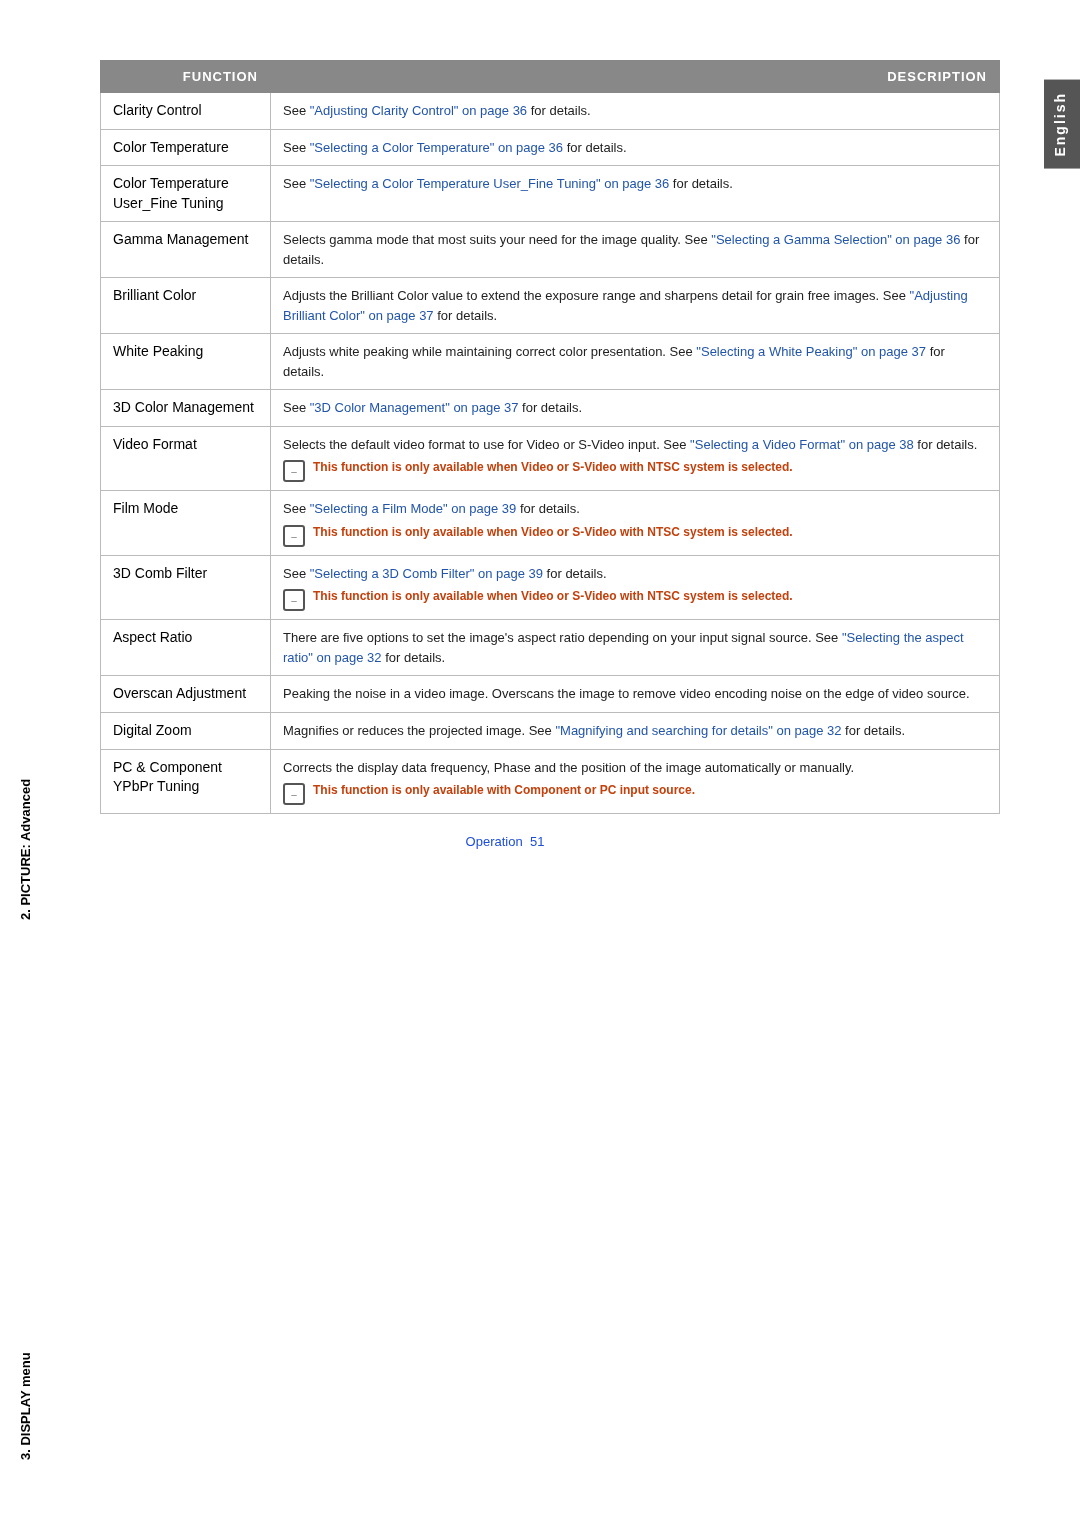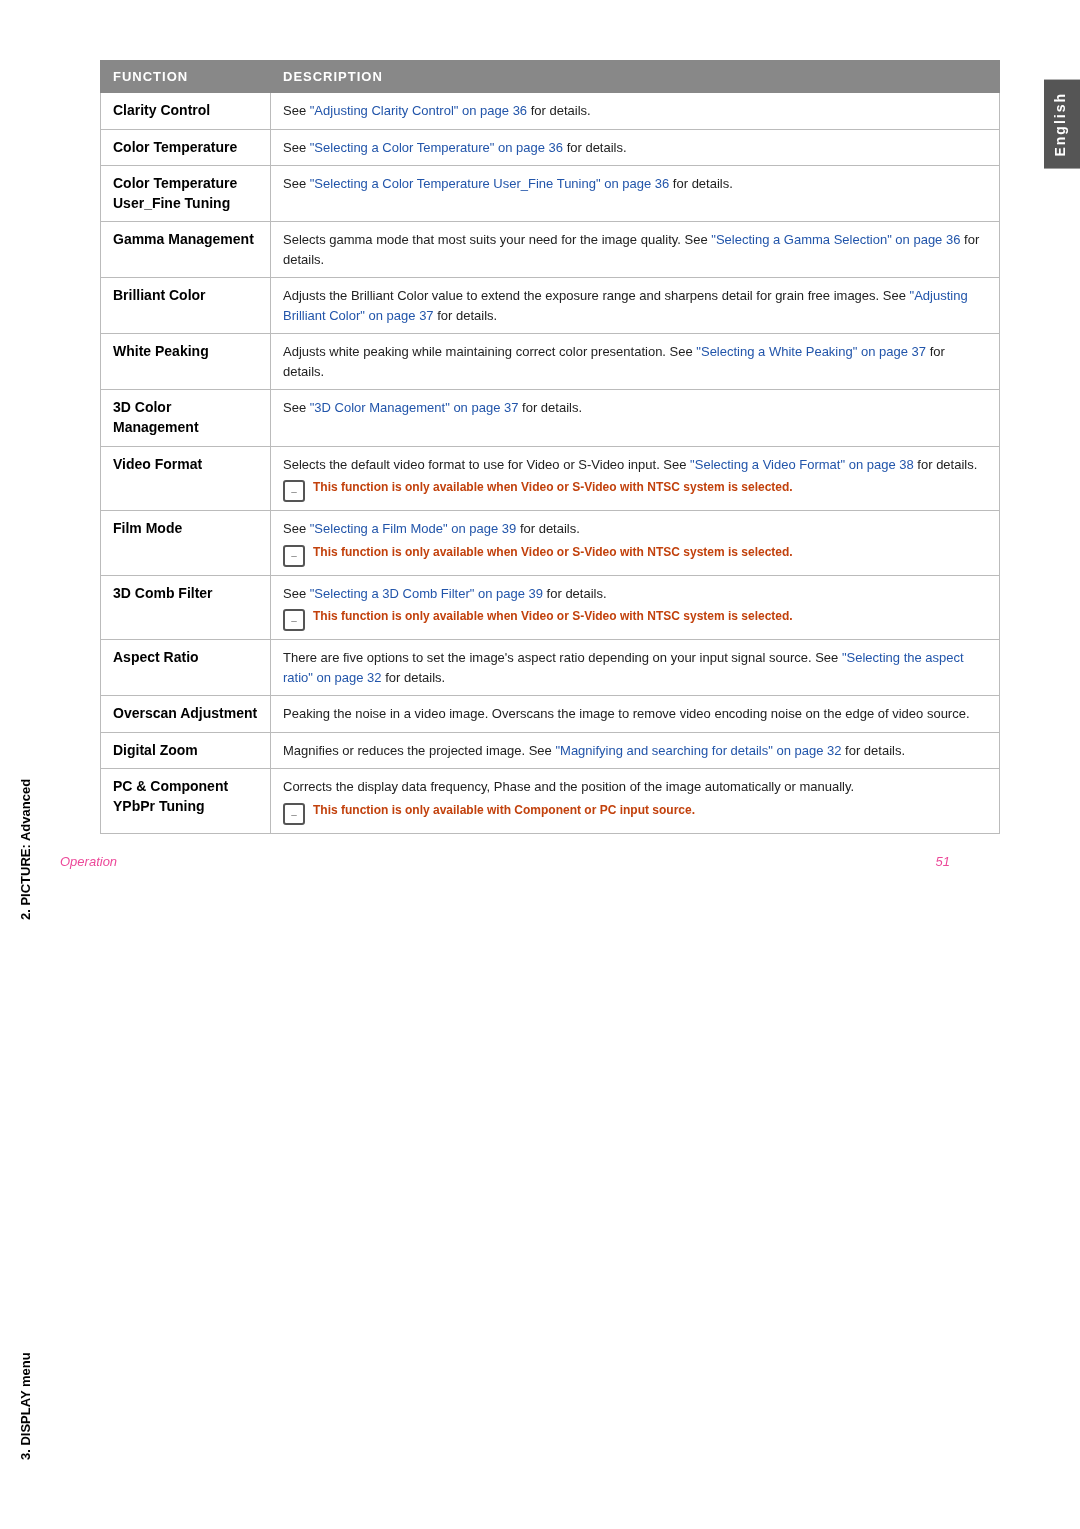--- a/index.html
+++ b/index.html
@@ -68,38 +68,38 @@
       width: calc(100% - 40px);
     }
 
     .main-table th {
       background: #888;
       color: #fff;
       font-size: 13px;
       font-weight: bold;
       text-transform: uppercase;
       padding: 8px 12px;
-      text-align: left;
+      text-align: right;
       border: 1px solid #888;
       letter-spacing: 1px;
     }
 
     .main-table td {
       padding: 8px 12px;
       border: 1px solid #bbb;
       vertical-align: top;
     }
 
     .main-table tr:first-child th:first-child {
       width: 170px;
     }
 
     .func-col {
       width: 170px;
-      font-weight: bold;
+      font-weight: normal;
       font-size: 14px;
       line-height: 1.4;
     }
 
     .desc-col {
       font-size: 13px;
       line-height: 1.5;
       color: #222;
     }
 
@@ -130,25 +130,24 @@
     }
 
     .note-text {
       font-size: 12px;
       font-weight: bold;
       color: #c2410c;
     }
 
     .footer-area {
       display: flex;
-      justify-content: space-between;
+      justify-content: center;
       padding: 20px 50px 0 0;
       font-size: 13px;
-      color: #ec4899;
-      font-style: italic;
+      color: #1d4ed8;
     }
   </style>
 </head>
 <body>
 
 <div class="page-container">
 
   <div class="side-tab">English</div>
 
   <div class="sidebar-label sidebar-picture">2. PICTURE: Advanced</div>

